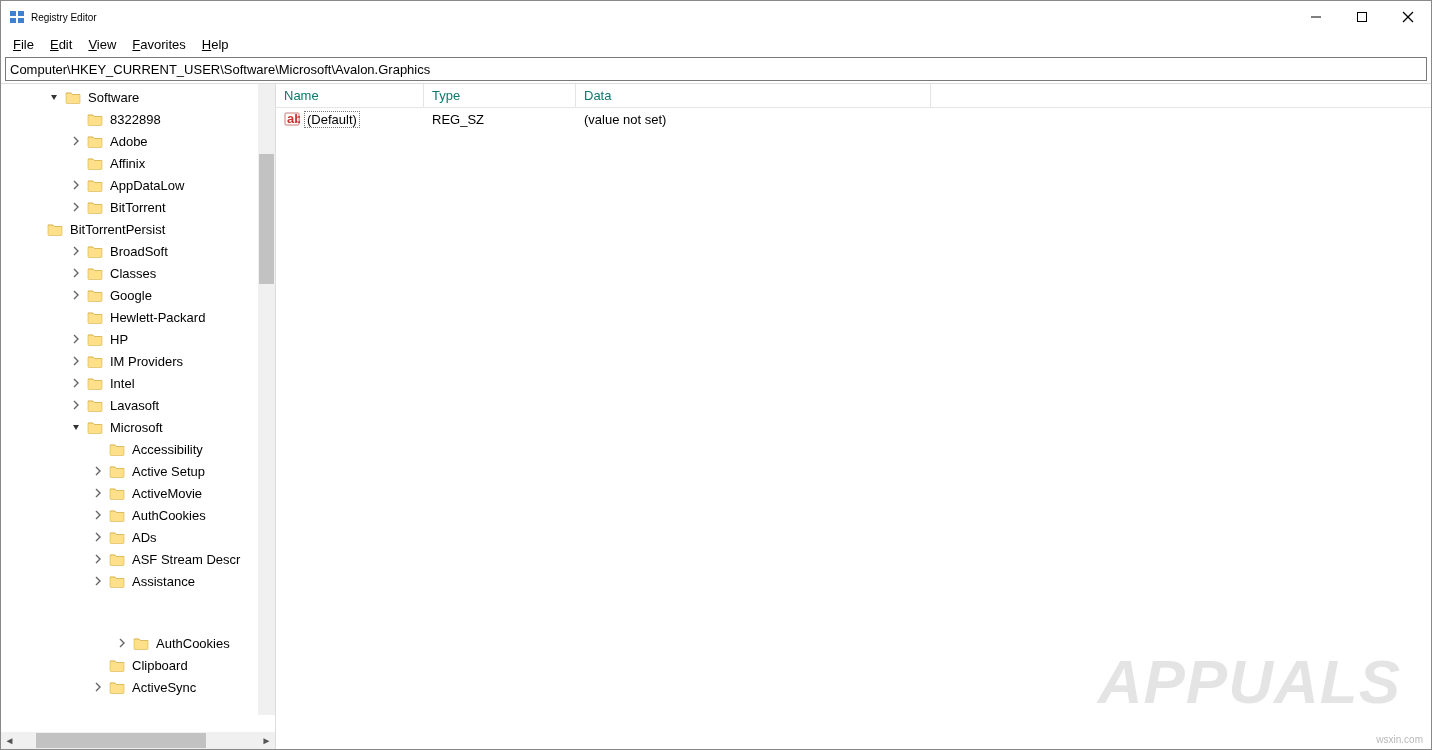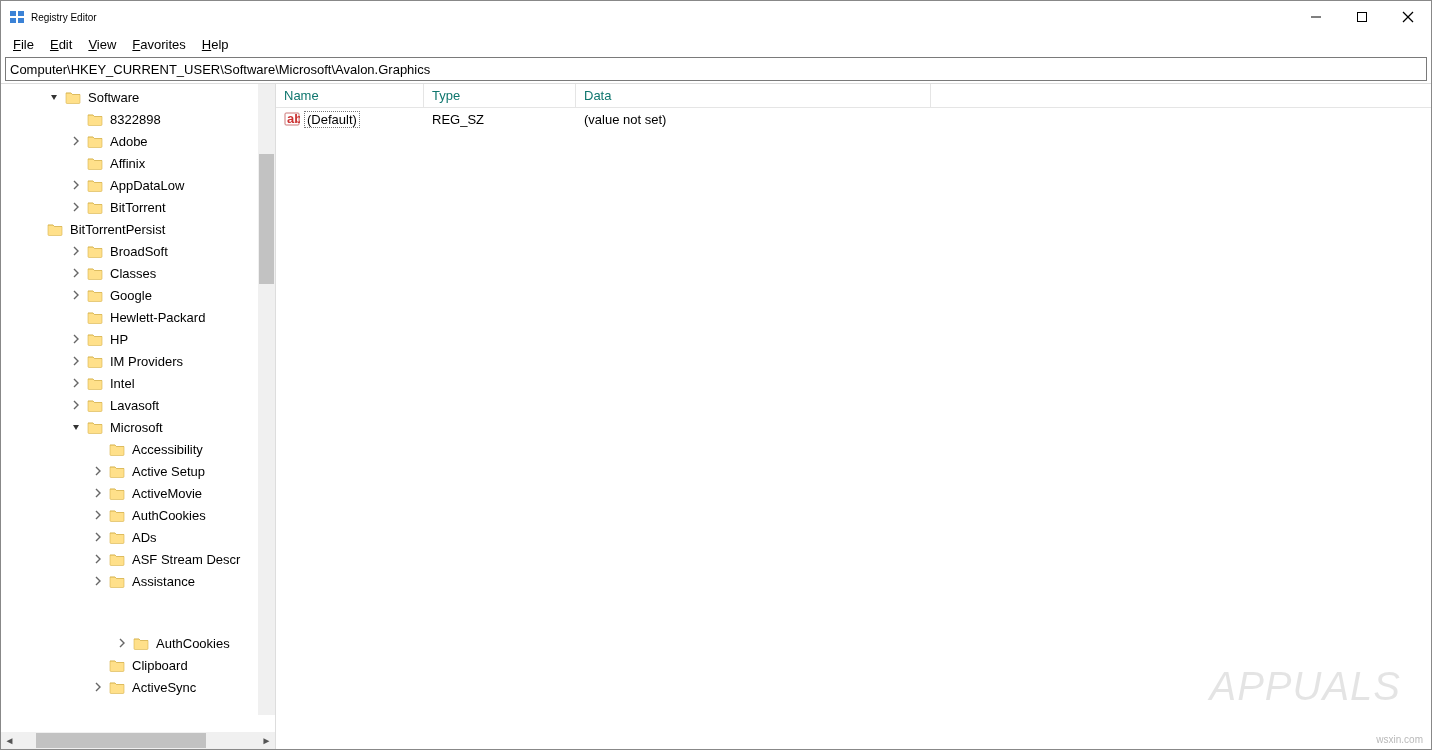--- a/index.html
+++ b/index.html
@@ -34,21 +34,21 @@
 .list-pane { flex: 1; position: relative; overflow: hidden; }
 .list-header { height: 24px; display: flex; align-items: center; border-bottom: 1px solid #e5e5e5; }
 .list-header .col { padding: 0 8px; height: 100%; display: flex; align-items: center; border-right: 1px solid #e5e5e5; color: #0f766e; }
 .col-name { width: 148px; }
 .col-type { width: 152px; }
 .col-data { width: 355px; }
 .list-row { height: 22px; display: flex; align-items: center; }
 .list-row .cell { padding: 0 8px; display: flex; align-items: center; }
 .row-icon { width: 16px; height: 16px; margin-right: 4px; }
 .val-name { border: 1px dotted #777; padding: 0 2px; }
-.watermark { position: absolute; right: 30px; bottom: 40px; font-size: 40px; font-weight: 400; font-style: italic; color: #000; opacity: 0.1; letter-spacing: 1px; pointer-events: none; }
+.watermark { position: absolute; right: 30px; bottom: 32px; font-size: 62px; font-weight: 700; font-style: italic; color: #000; opacity: 0.1; letter-spacing: 1px; pointer-events: none; }
 .wsxin { position: absolute; right: 8px; bottom: 4px; font-size: 10px; color: #888; opacity: 0.6; pointer-events: none; }
 svg { display: block; }
 </style>
 </head>
 <body>
 
 <div class="window">
 
   <div class="titlebar">
     <span class="app-icon">

